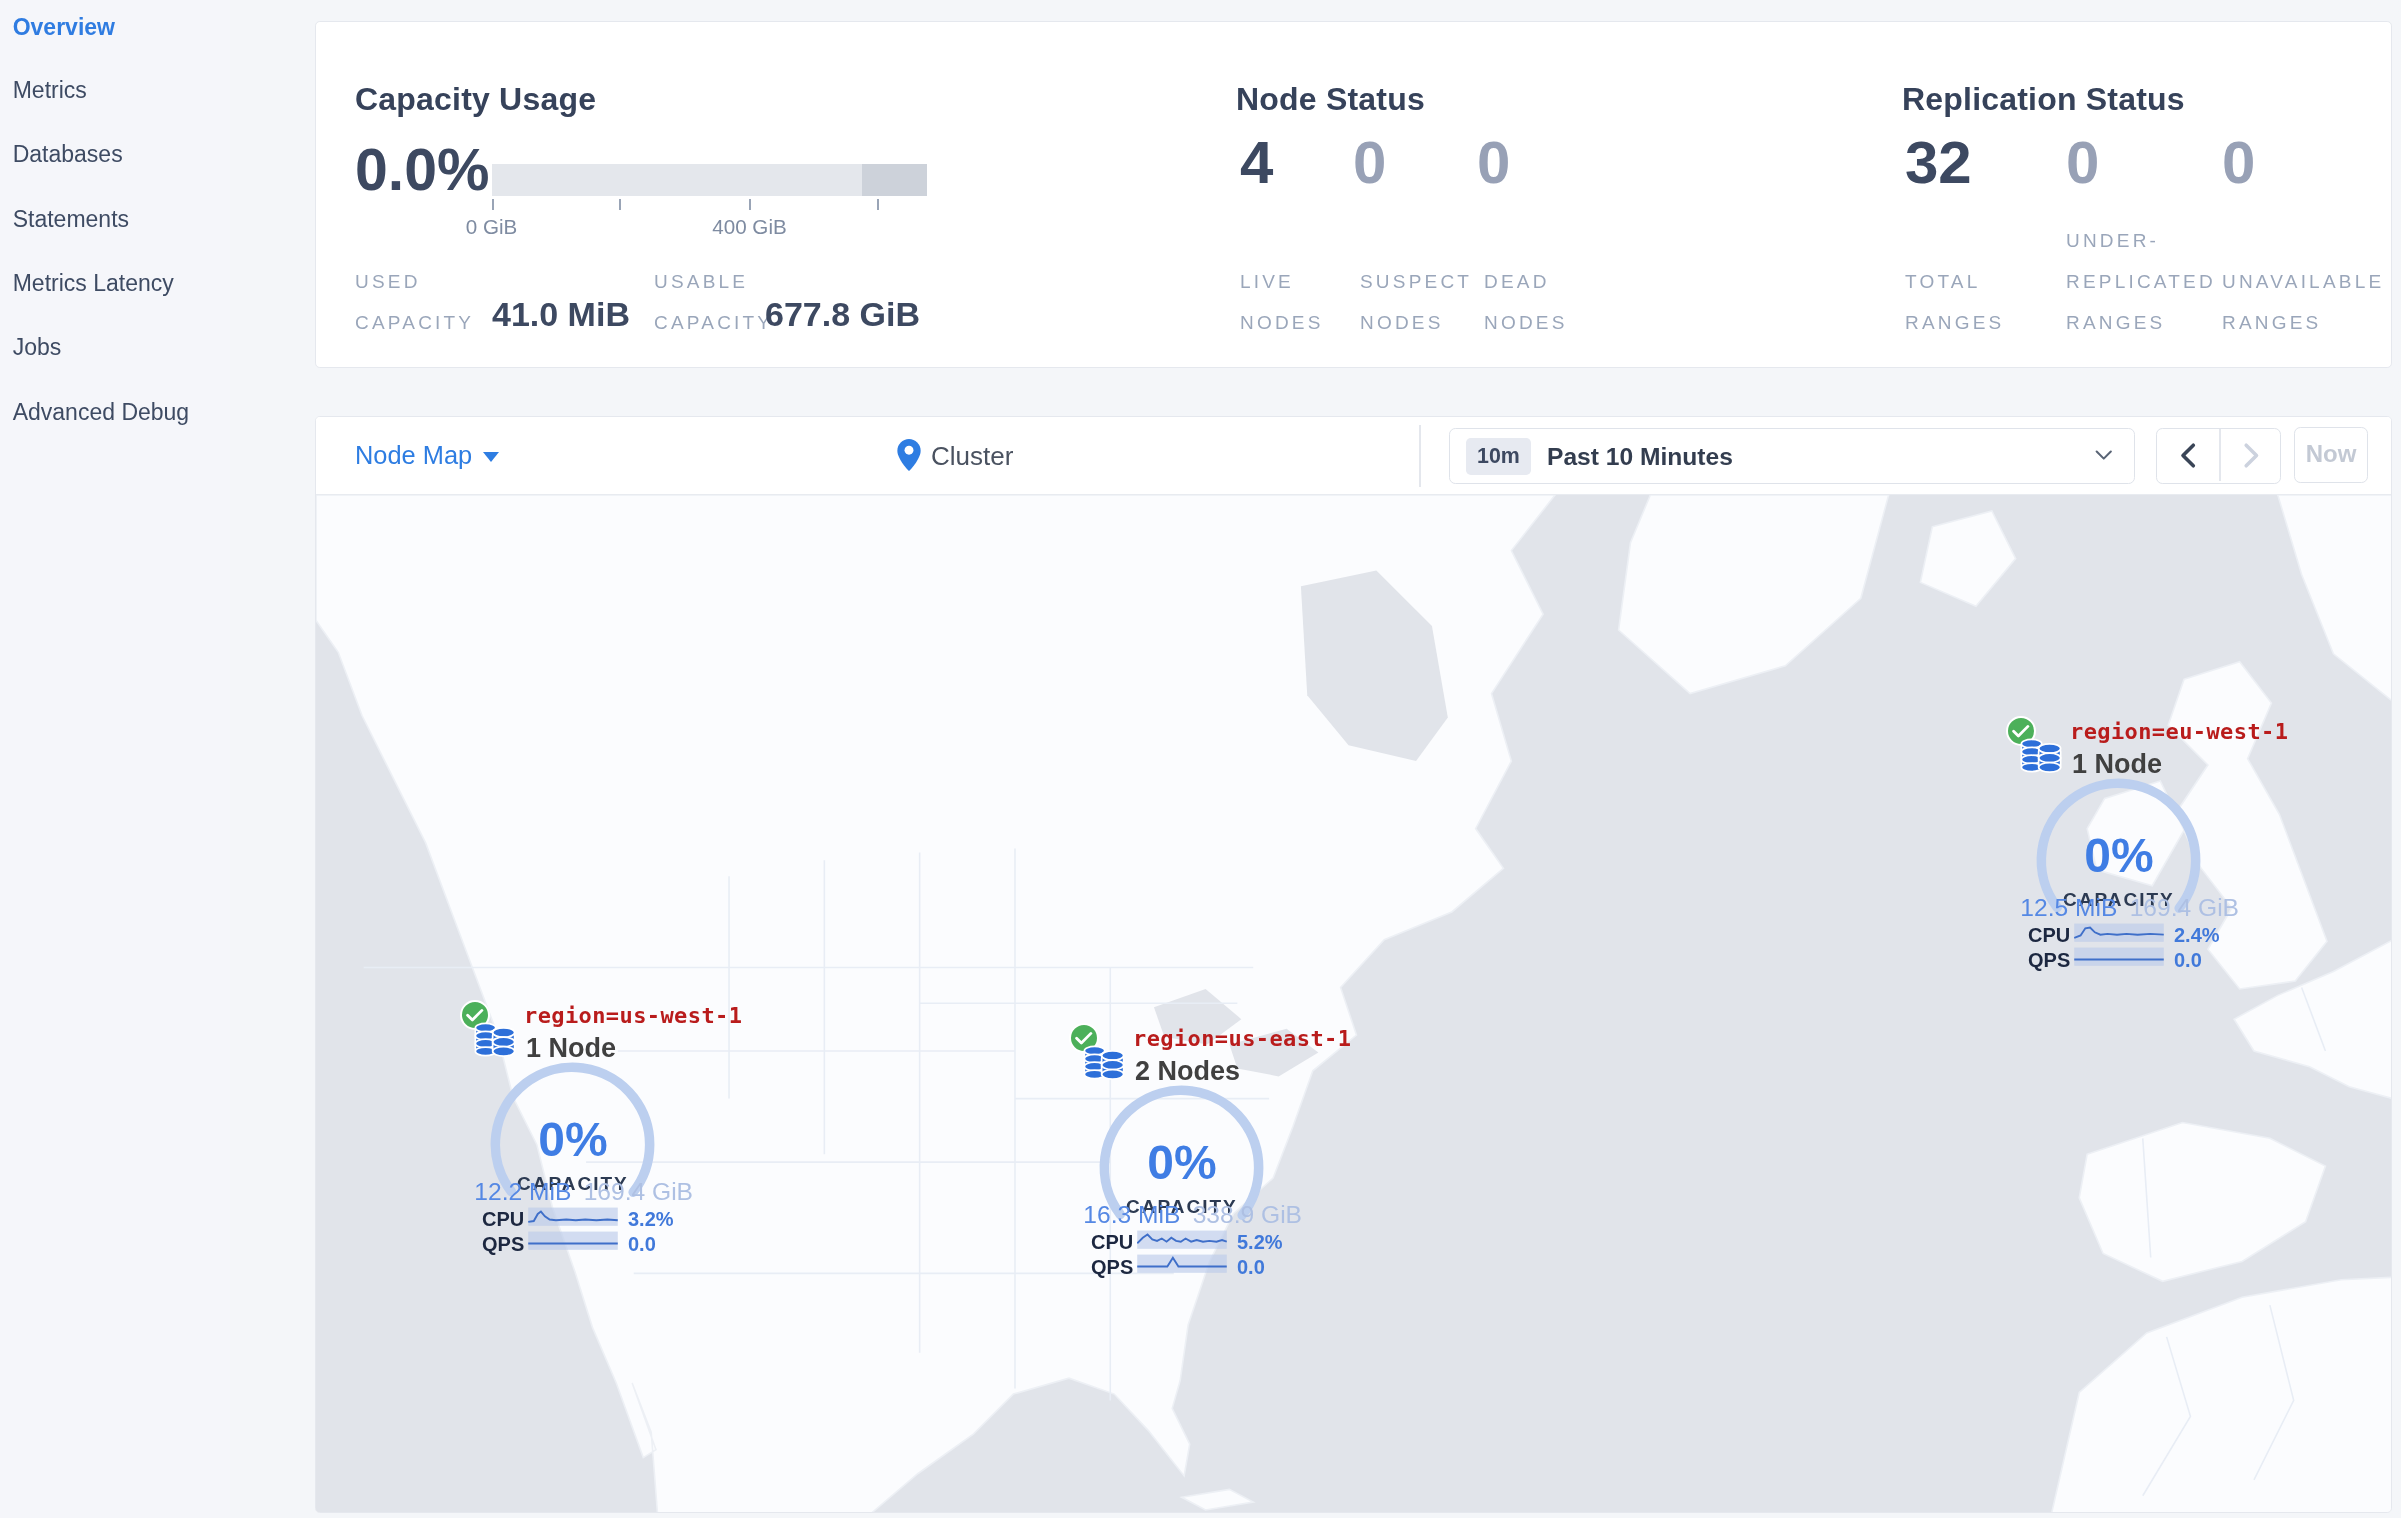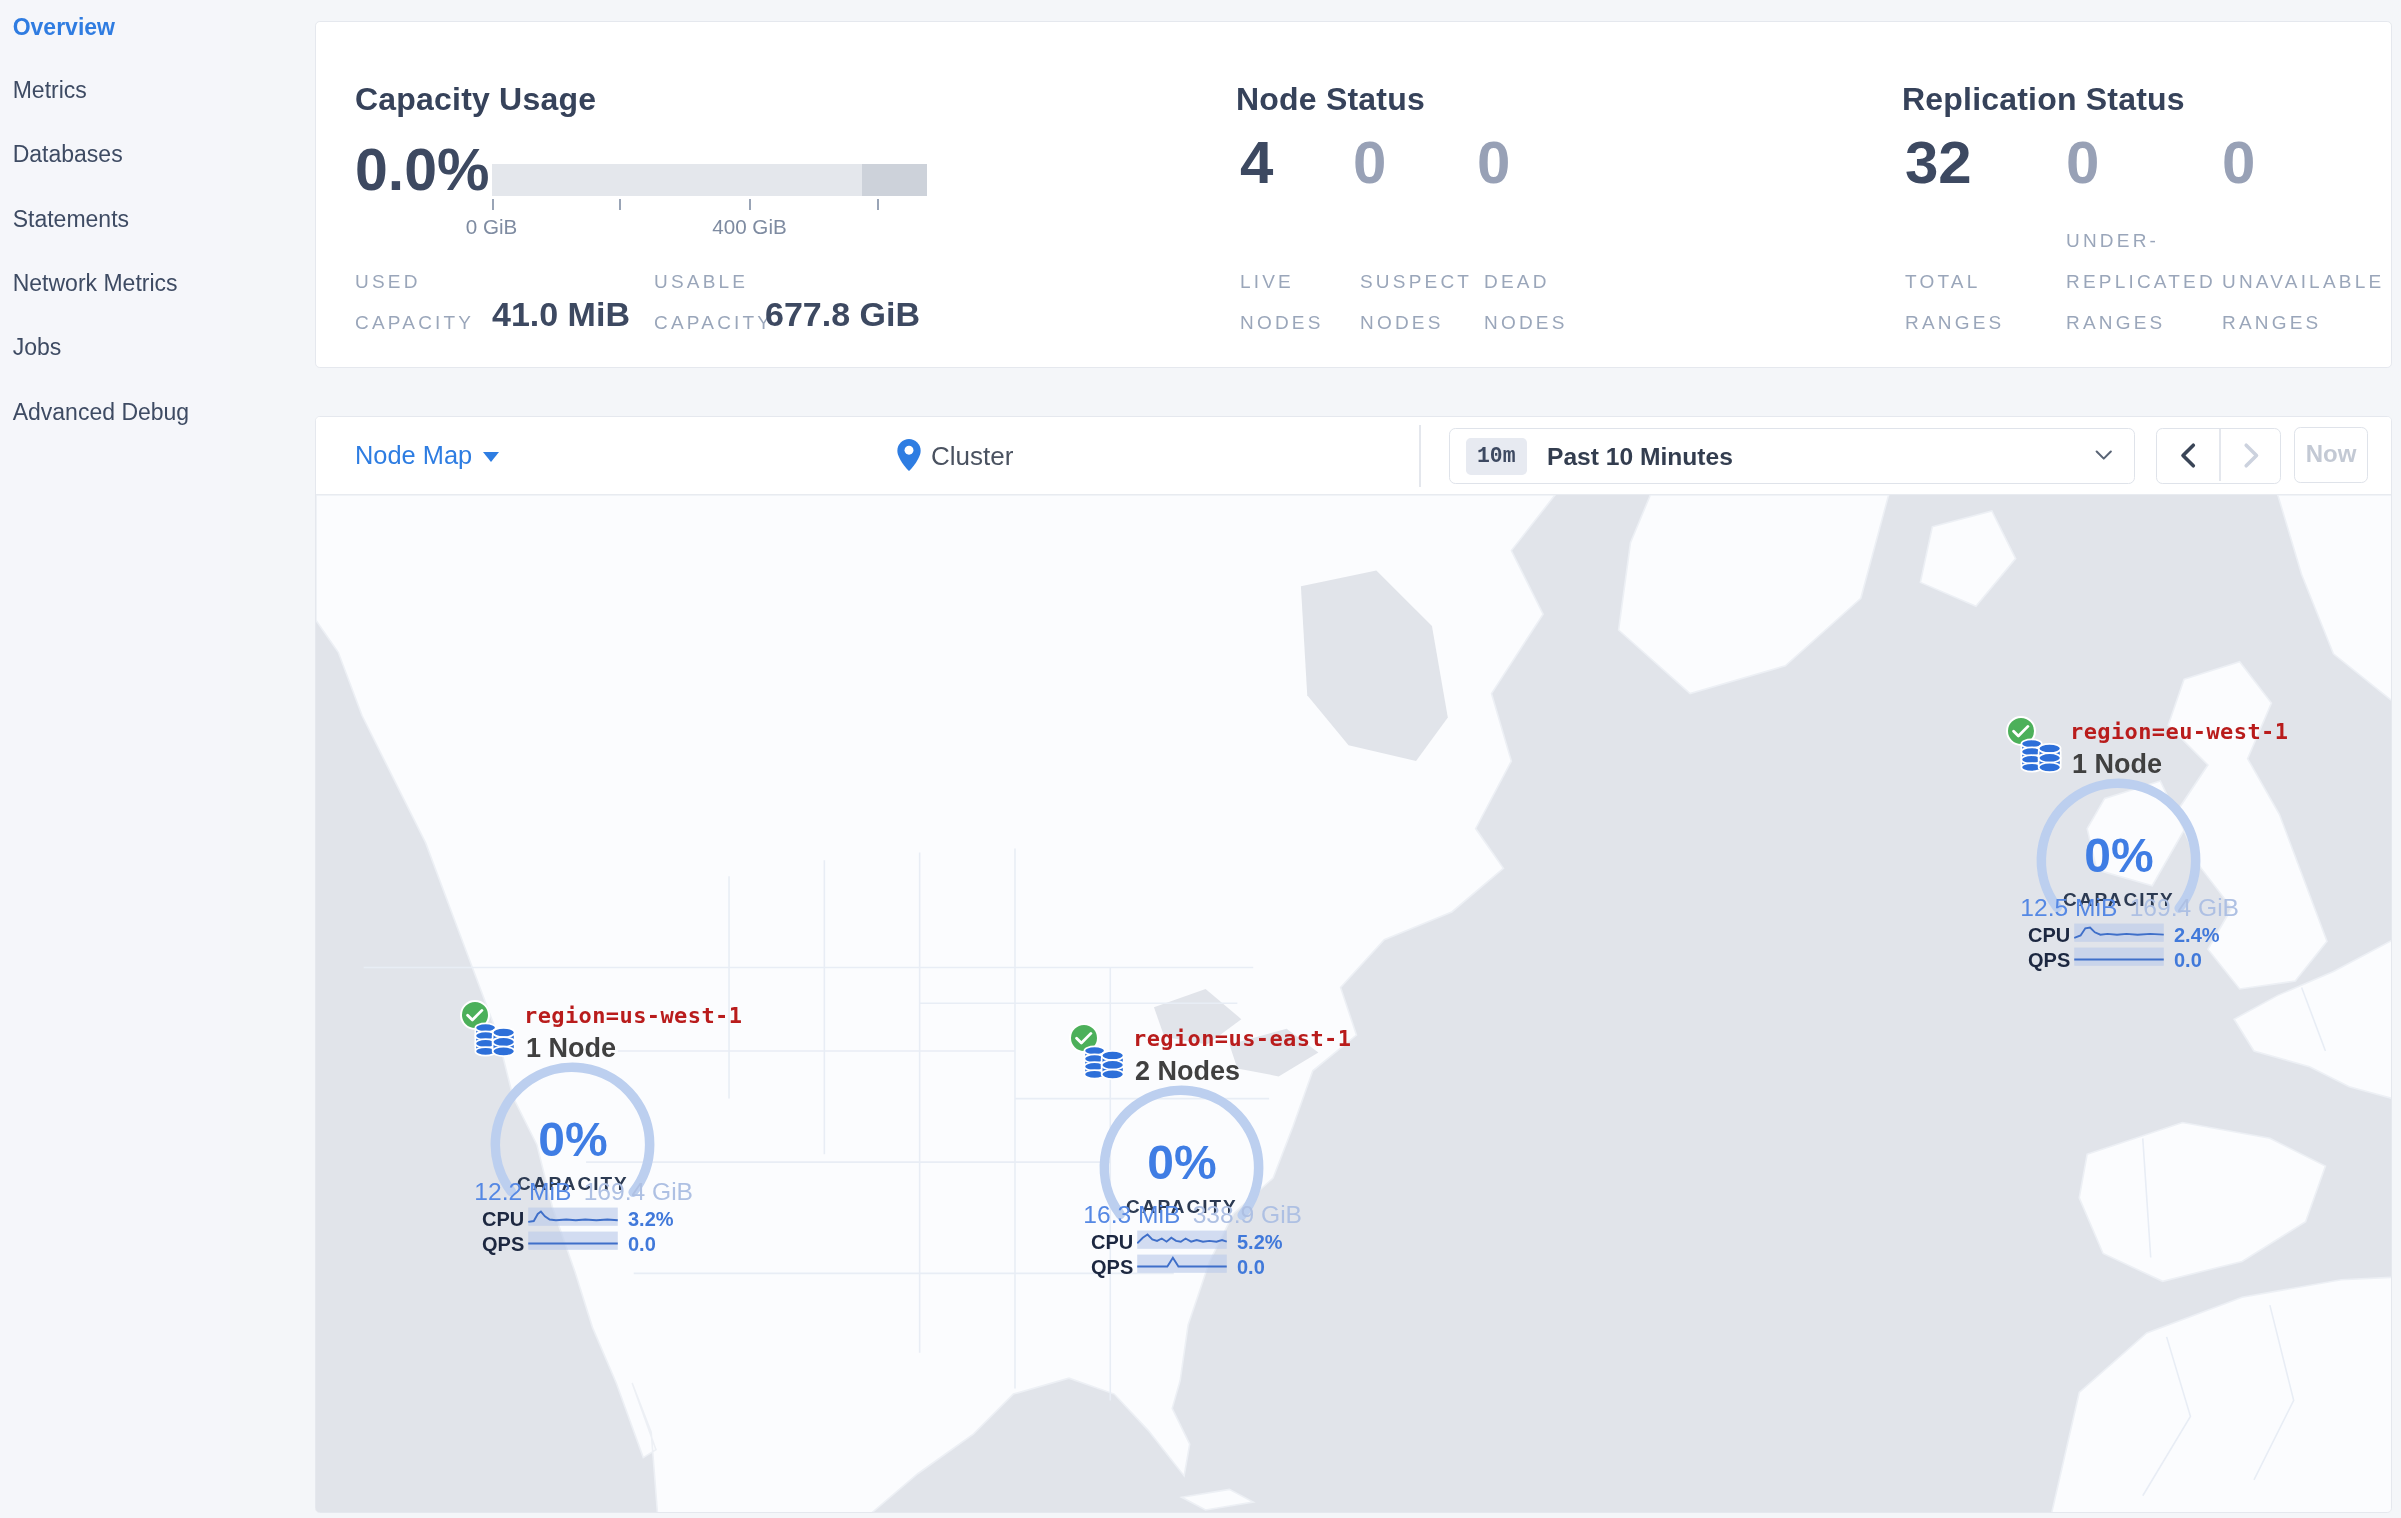--- a/index.html
+++ b/index.html
@@ -31,21 +31,21 @@
   .tick{position:absolute;top:177px;width:1.6px;height:11px;background:#99a4b6;}
   .tick-label{position:absolute;top:193px;width:111px;text-align:center;font-size:20.6px;color:#7e8ba1;white-space:nowrap;}
 
   
   .toolbar{position:absolute;left:0;top:0;width:100%;height:78px;border-bottom:1.6px solid #e8ebf0;background:#fff;}
   .view-select{position:absolute;left:39px;top:24px;font-size:25.4px;font-weight:500;color:#2e7de2;cursor:pointer;white-space:nowrap;}
   .view-caret{position:absolute;left:167px;top:35px;width:0;height:0;border-left:8px solid transparent;border-right:8px solid transparent;border-top:10.3px solid #2e7de2;}
   .crumb{position:absolute;left:615px;top:24px;font-size:26px;font-weight:500;color:#4a5260;white-space:nowrap;}
   .tb-divider{position:absolute;left:1103px;top:8px;width:1.6px;height:62px;background:#e4e7ed;}
   .dropdown{position:absolute;left:1133px;top:11px;width:686px;height:56px;background:#fff;border:1.6px solid #dfe3ea;border-radius:6.4px;cursor:pointer;}
-  .dd-badge{position:absolute;left:16px;top:8.7px;height:37px;line-height:37px;padding:0 11px;background:#e7eaf1;border-radius:4.8px;font-size:21.4px;font-weight:700;color:#3d4961;font-family:Liberation Mono, monospace;}
+  .dd-badge{position:absolute;left:16px;top:8.7px;height:37px;line-height:37px;padding:0 11px;background:#e7eaf1;border-radius:4.8px;font-size:21.4px;font-weight:700;color:#3d4961;}
   .dd-label{position:absolute;left:97px;top:13.5px;font-size:24.6px;font-weight:600;color:#333d4f;white-space:nowrap;}
   .btn-group{position:absolute;left:1840px;top:11px;width:125px;height:56px;background:#fff;border:1.6px solid #dfe3ea;border-radius:6.4px;}
   .btn-group .half{position:absolute;top:0;width:62px;height:52px;display:flex;align-items:center;justify-content:center;cursor:pointer;}
   .btn-group .sep{position:absolute;left:62px;top:0;width:1.6px;height:52px;background:#e4e7ed;}
   .now-btn{position:absolute;left:1978px;top:10px;width:74px;height:56px;background:#fff;border:1.6px solid #dfe3ea;border-radius:6.4px;text-align:center;line-height:52px;font-size:24px;font-weight:600;color:#c3c9d4;}
 
   
   .map-area{position:absolute;left:0;top:78px;width:2077px;height:1019px;background:#e1e4ea;}
   .marker{position:absolute;width:246px;height:262px;}
   .check{position:absolute;left:0;top:0;width:30px;height:30px;border-radius:50%;background:#4cb05a;border:2.4px solid #ffffff;display:flex;align-items:center;justify-content:center;}
@@ -65,21 +65,21 @@
 </head>
 <body>
 
 <div id="app">
 
   <nav class="sidebar">
     <div class="nav-item active" style="top:13.5px">Overview</div>
     <div class="nav-item" style="top:77px">Metrics</div>
     <div class="nav-item" style="top:141px">Databases</div>
     <div class="nav-item" style="top:206px">Statements</div>
-    <div class="nav-item" style="top:270px">Network Metrics</div>
+    <div class="nav-item" style="top:270px">Metrics Latency</div>
     <div class="nav-item" style="top:334px">Jobs</div>
     <div class="nav-item" style="top:399px">Advanced Debug</div>
   </nav>
 
   <section class="card card-top">
 
     <h2 class="panel-title" style="left:39px;top:33px">Capacity Usage</h2>
     <div class="big-pct" style="left:39px;top:119px">0.0%</div>
     <div class="cap-bar">
         <div class="seg-dark"></div>

